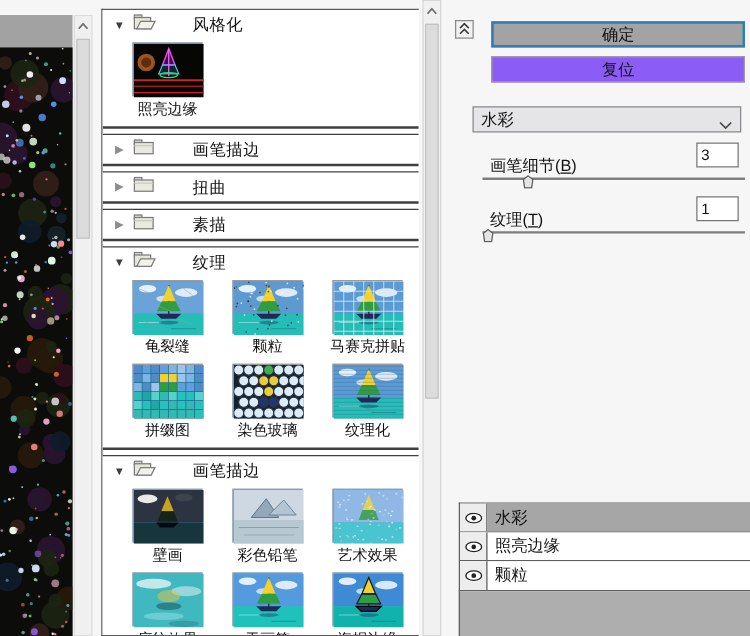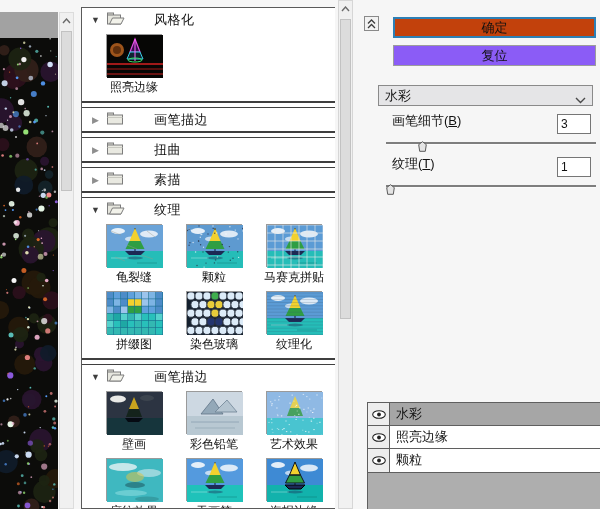--- a/index.html
+++ b/index.html
@@ -26,27 +26,27 @@
   .thumb-grid { display:grid; grid-template-columns:80px 80px 80px; padding:1px 0 2px 12px; }
   .thumb-item { display:flex; flex-direction:column; align-items:center; padding:2px 0 3px; }
   .thumb { width:56px; height:43px; border:1px solid #9a9a9a; background:#5b9bd5; line-height:0; }
   .thumb svg { display:block; }
   .thumb-label { font-size:12px; margin-top:2px; white-space:nowrap; }
   
   #list-scrollbar { position:absolute; left:338px; top:0; width:15px; height:509px; background:#f1f1f1; border:1px solid #d6d6d6; }
   
   #collapse-btn { position:absolute; left:364px; top:16px; width:15px; height:15px; background:#f2f2f2; border:1px solid #8a8a8a; display:flex; align-items:center; justify-content:center; }
   .btn { position:absolute; left:393px; width:203px; height:21px; display:flex; align-items:center; justify-content:center; font-size:13px; }
-  #ok-btn { top:17px; background:#c2410c; border:2px solid #2d7fb5; }
+  #ok-btn { top:17px; background:#a3a3a3; border:2px solid #2d7fb5; }
   #reset-btn { top:45px; background:#8b5cf6; border:1px solid #9c9c9c; }
   #filter-select { position:absolute; left:378px; top:85px; width:215px; height:21px; background:#e5e5e7; border:1px solid #8a8a8a; display:flex; align-items:center; padding-left:6px; font-size:13px; }
   #filter-select .chev { position:absolute; right:6px; top:6px; }
   #sliders { position:absolute; left:378px; top:112px; width:220px; height:132px; }
   .slider-group { position:relative; height:43px; }
-  .s-label { position:absolute; left:14px; top:0; font-size:13px; }
+  .s-label { position:absolute; left:14px; top:12px; font-size:13px; }
   .s-label u { text-decoration:underline; }
   .s-box { position:absolute; left:179px; top:2px; width:34px; height:20px; background:#fff; border:1px solid #767676; font-size:12px; line-height:18px; padding-left:3px; }
   .s-box.focused { border:2px solid #3f97d0; line-height:16px; }
   .s-box .sel { background:#2a78c8; color:#eaf4fd; padding:0 1px; }
   .s-track { position:absolute; left:8px; top:30px; width:210px; height:0; border-top:2px solid #7e7e7e; border-bottom:1px solid #fbfbfb; }
   .s-thumb { position:absolute; top:-6px; width:9px; height:11px; }
   
   #layers { position:absolute; left:367px; top:402px; width:233px; border:1px solid #5f5f5f; border-right:none; background:#fff; }
   .layer-row { display:flex; height:23px; border-bottom:1px solid #5f5f5f; background:#fff; }
   .layer-row:last-child { border-bottom:none; }

